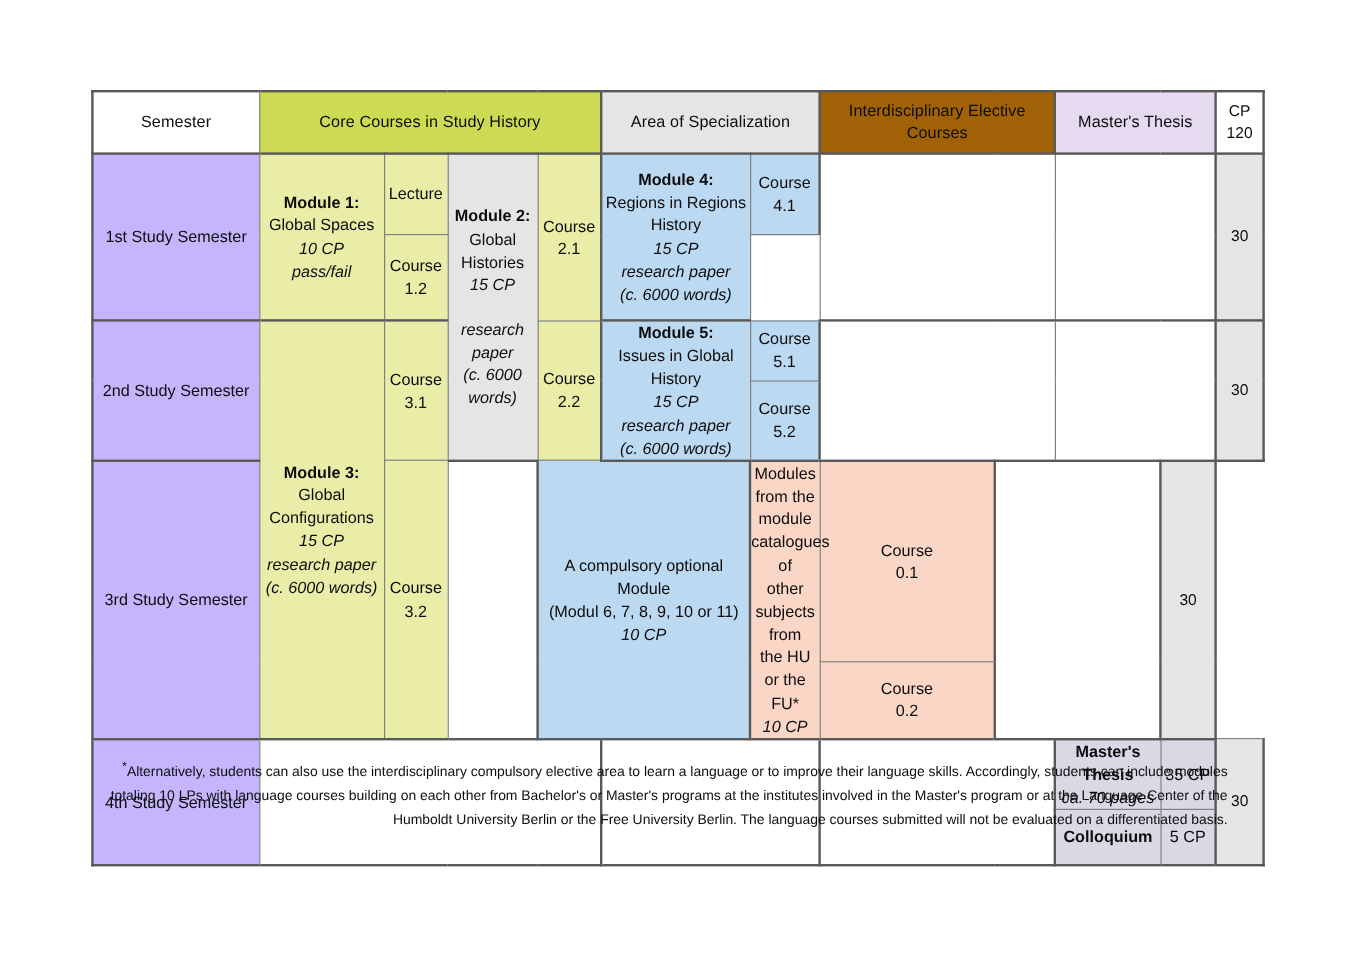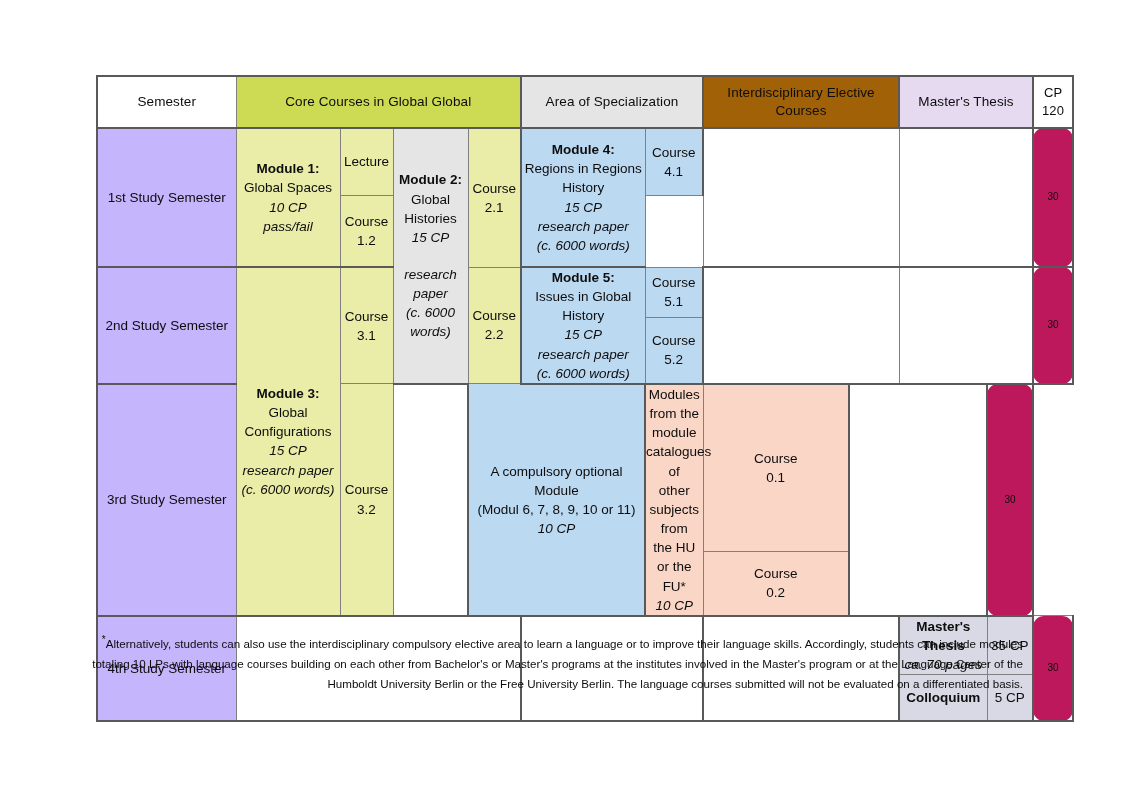--- a/index.html
+++ b/index.html
@@ -18,21 +18,20 @@
 
   
   #curriculum-table {
     position: absolute;
     left: 76px;
     top: 75px;
     width: 976px;
     height: 553px;
     border-collapse: collapse;
     table-layout: fixed;
-    margin-left: 20px;
   }
   #curriculum-table td,
   #curriculum-table th {
     border: 1px solid #808080;
     padding: 0;
     margin: 0;
     vertical-align: middle;
     text-align: center;
     font-weight: normal;
   }
@@ -69,21 +68,21 @@
     font-weight: bold;
     font-size: 13.5px;
   }
   .yellow-dark  { background: #e9eda8; }
   .yellow-light { background: #e5e5e5; }
   .blue         { background: #bcd9f2; }
   .peach        { background: #fad6c6; }
   .lav          { background: #d9d8e5; }
   .white        { background: #ffffff; }
 
-  .cp-val { font-weight: bold; font-size: 10px; background: #be185d; border-radius: 11px; }
+  .cp-val { font-weight: bold; font-size: 13px; background: #e5e5e5; }
 
   b.mod { font-weight: bold; }
   i.it  { font-style: italic; }
 
   .stack { display: block; }
   .stack span { display: block; }
 
   
   #footnote {
     position: absolute;
@@ -112,21 +111,21 @@
     <col style="width:146px">
     <col style="width:50px">
     <col style="width:88px">
     <col style="width:46px">
     <col style="width:40px">
   </colgroup>
 
   <tbody>
       <tr>
     <th class="hdr hdr-semester thick-left thick-top thick-bot">Semester</th>
-    <th class="hdr hdr-core thick-top thick-bot thick-right" colspan="4">Core Courses in Global Global</th>
+    <th class="hdr hdr-core thick-top thick-bot thick-right" colspan="4">Core Courses in Study History</th>
     <th class="hdr hdr-spec thick-top thick-bot thick-right" colspan="2">Area of Specialization</th>
     <th class="hdr hdr-inter thick-top thick-bot thick-right" colspan="2">Interdisciplinary Elective Courses</th>
     <th class="hdr hdr-thesis thick-top thick-bot thick-right" colspan="2">Master's Thesis</th>
     <th class="hdr hdr-cp thick-top thick-bot thick-right">
       <span class="stack">
         <span>CP</span>
         <span>120</span>
       </span>
     </th>
   </tr>

